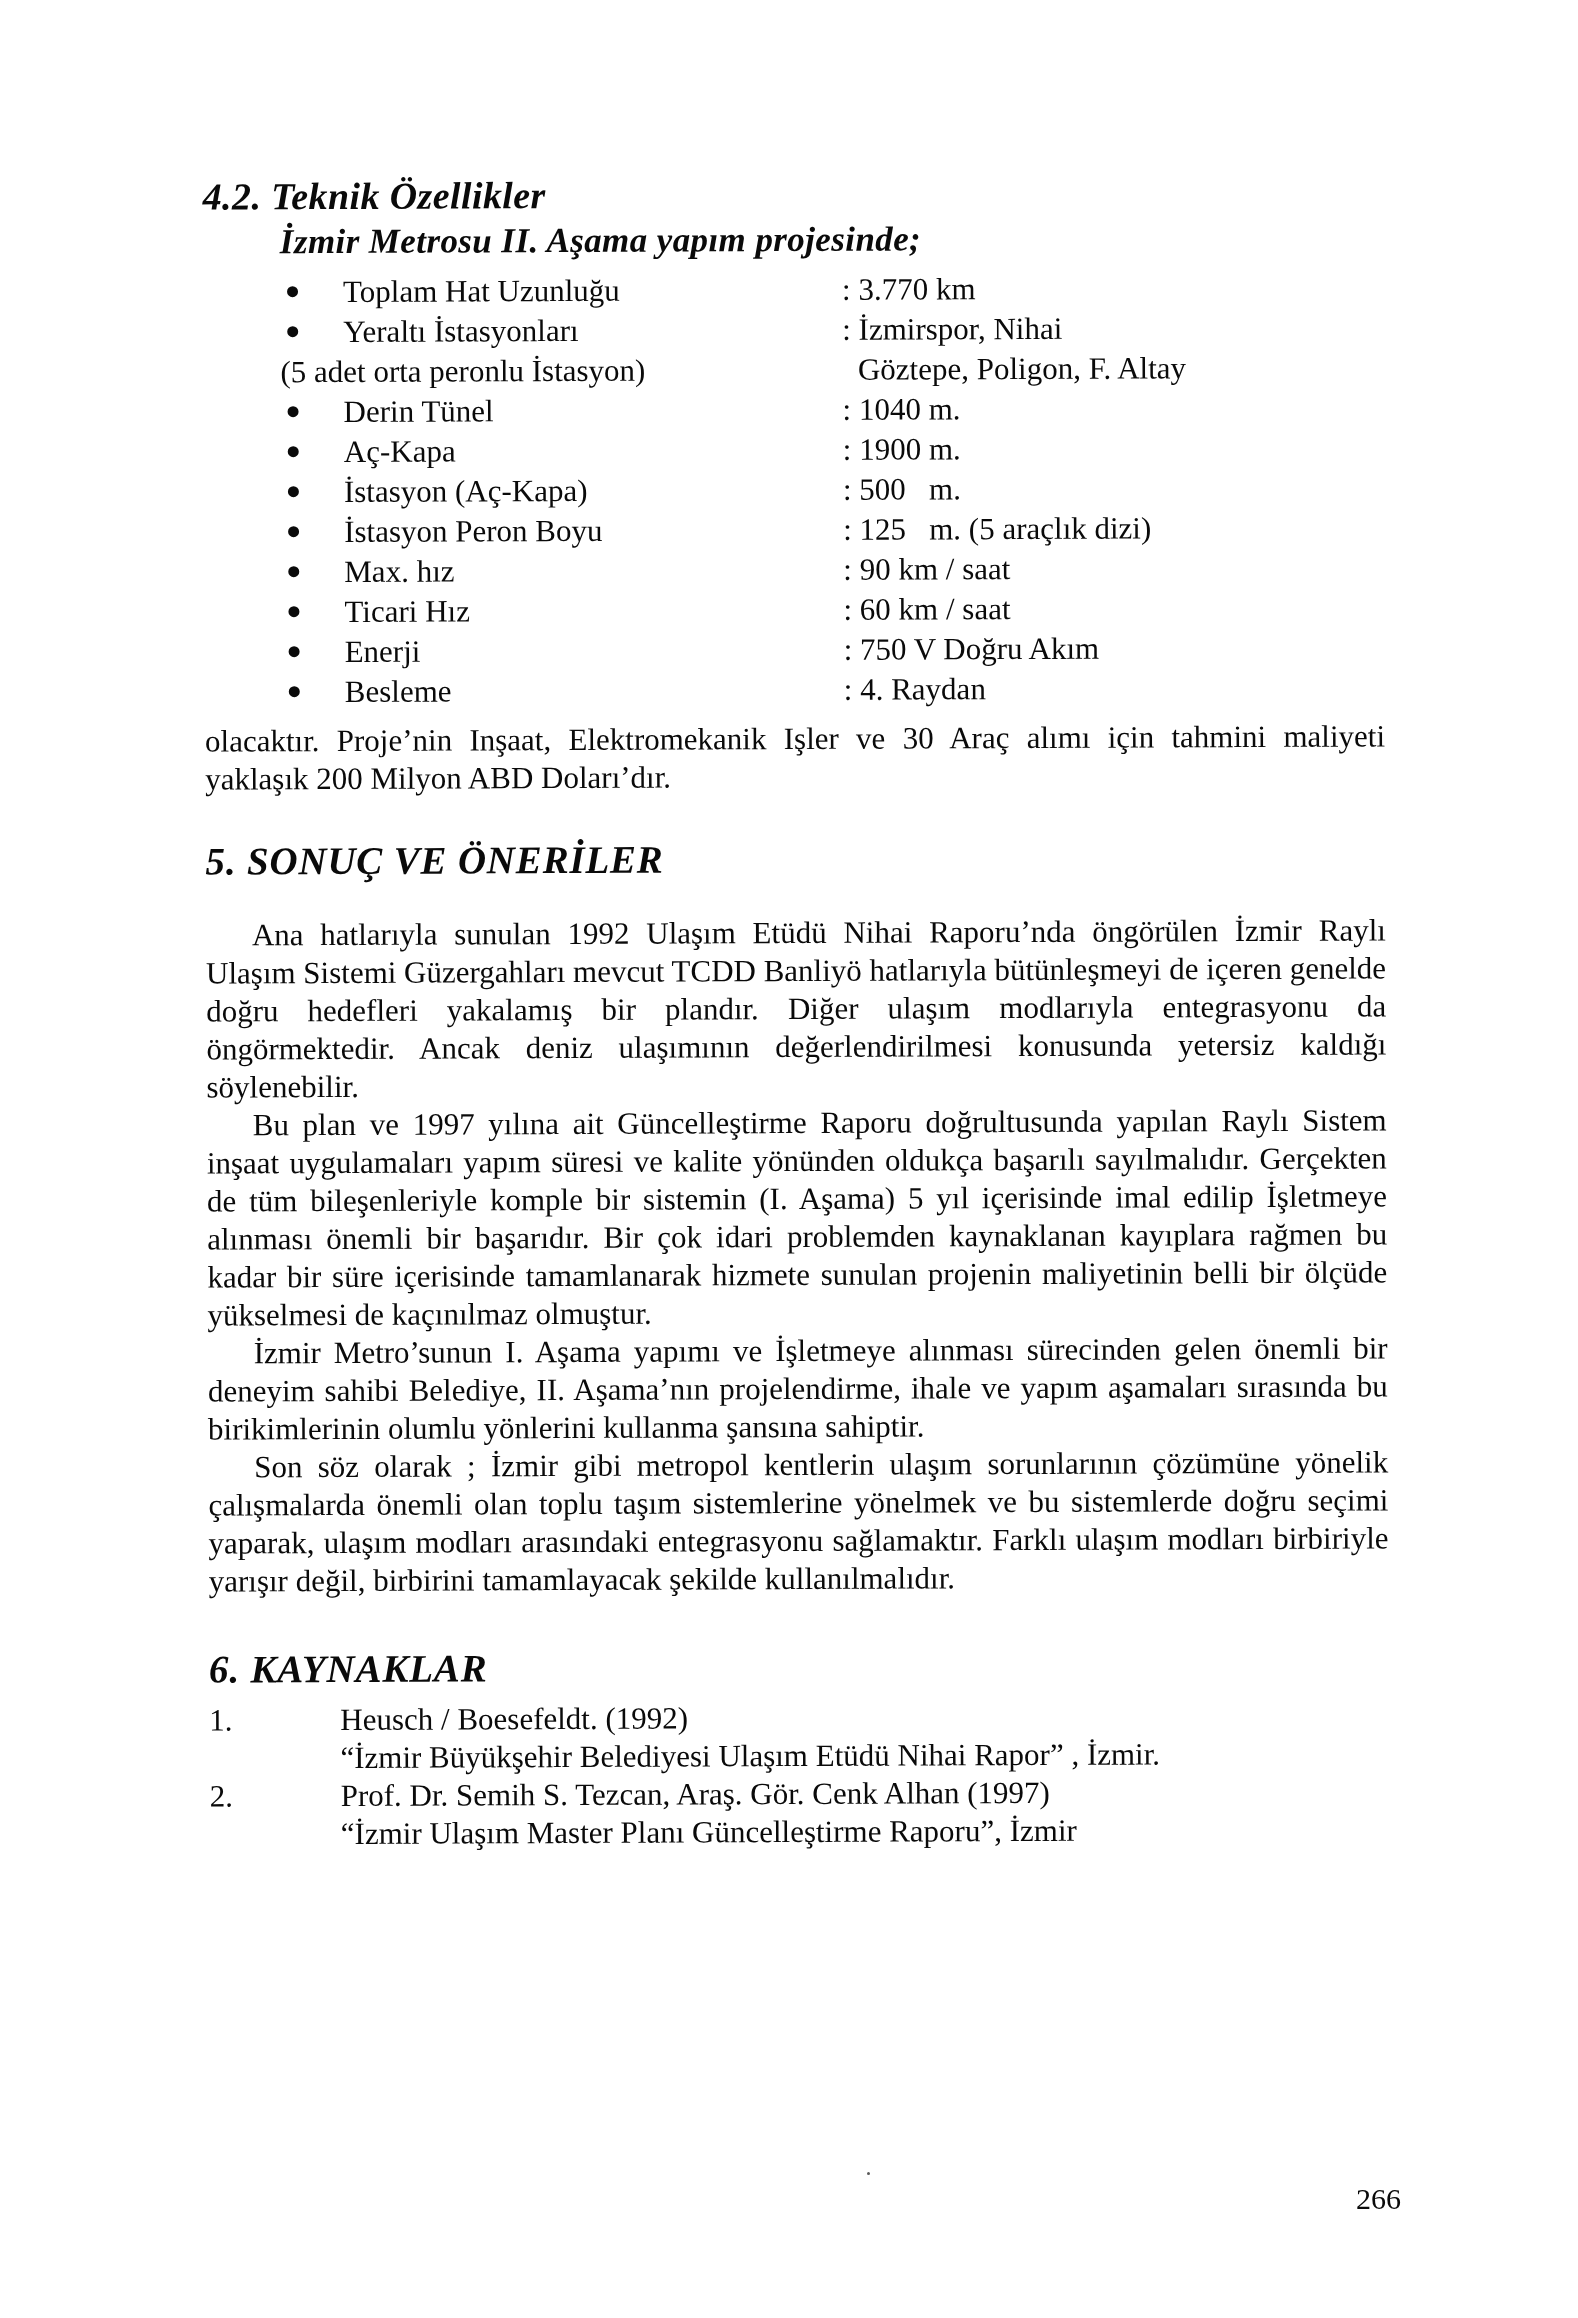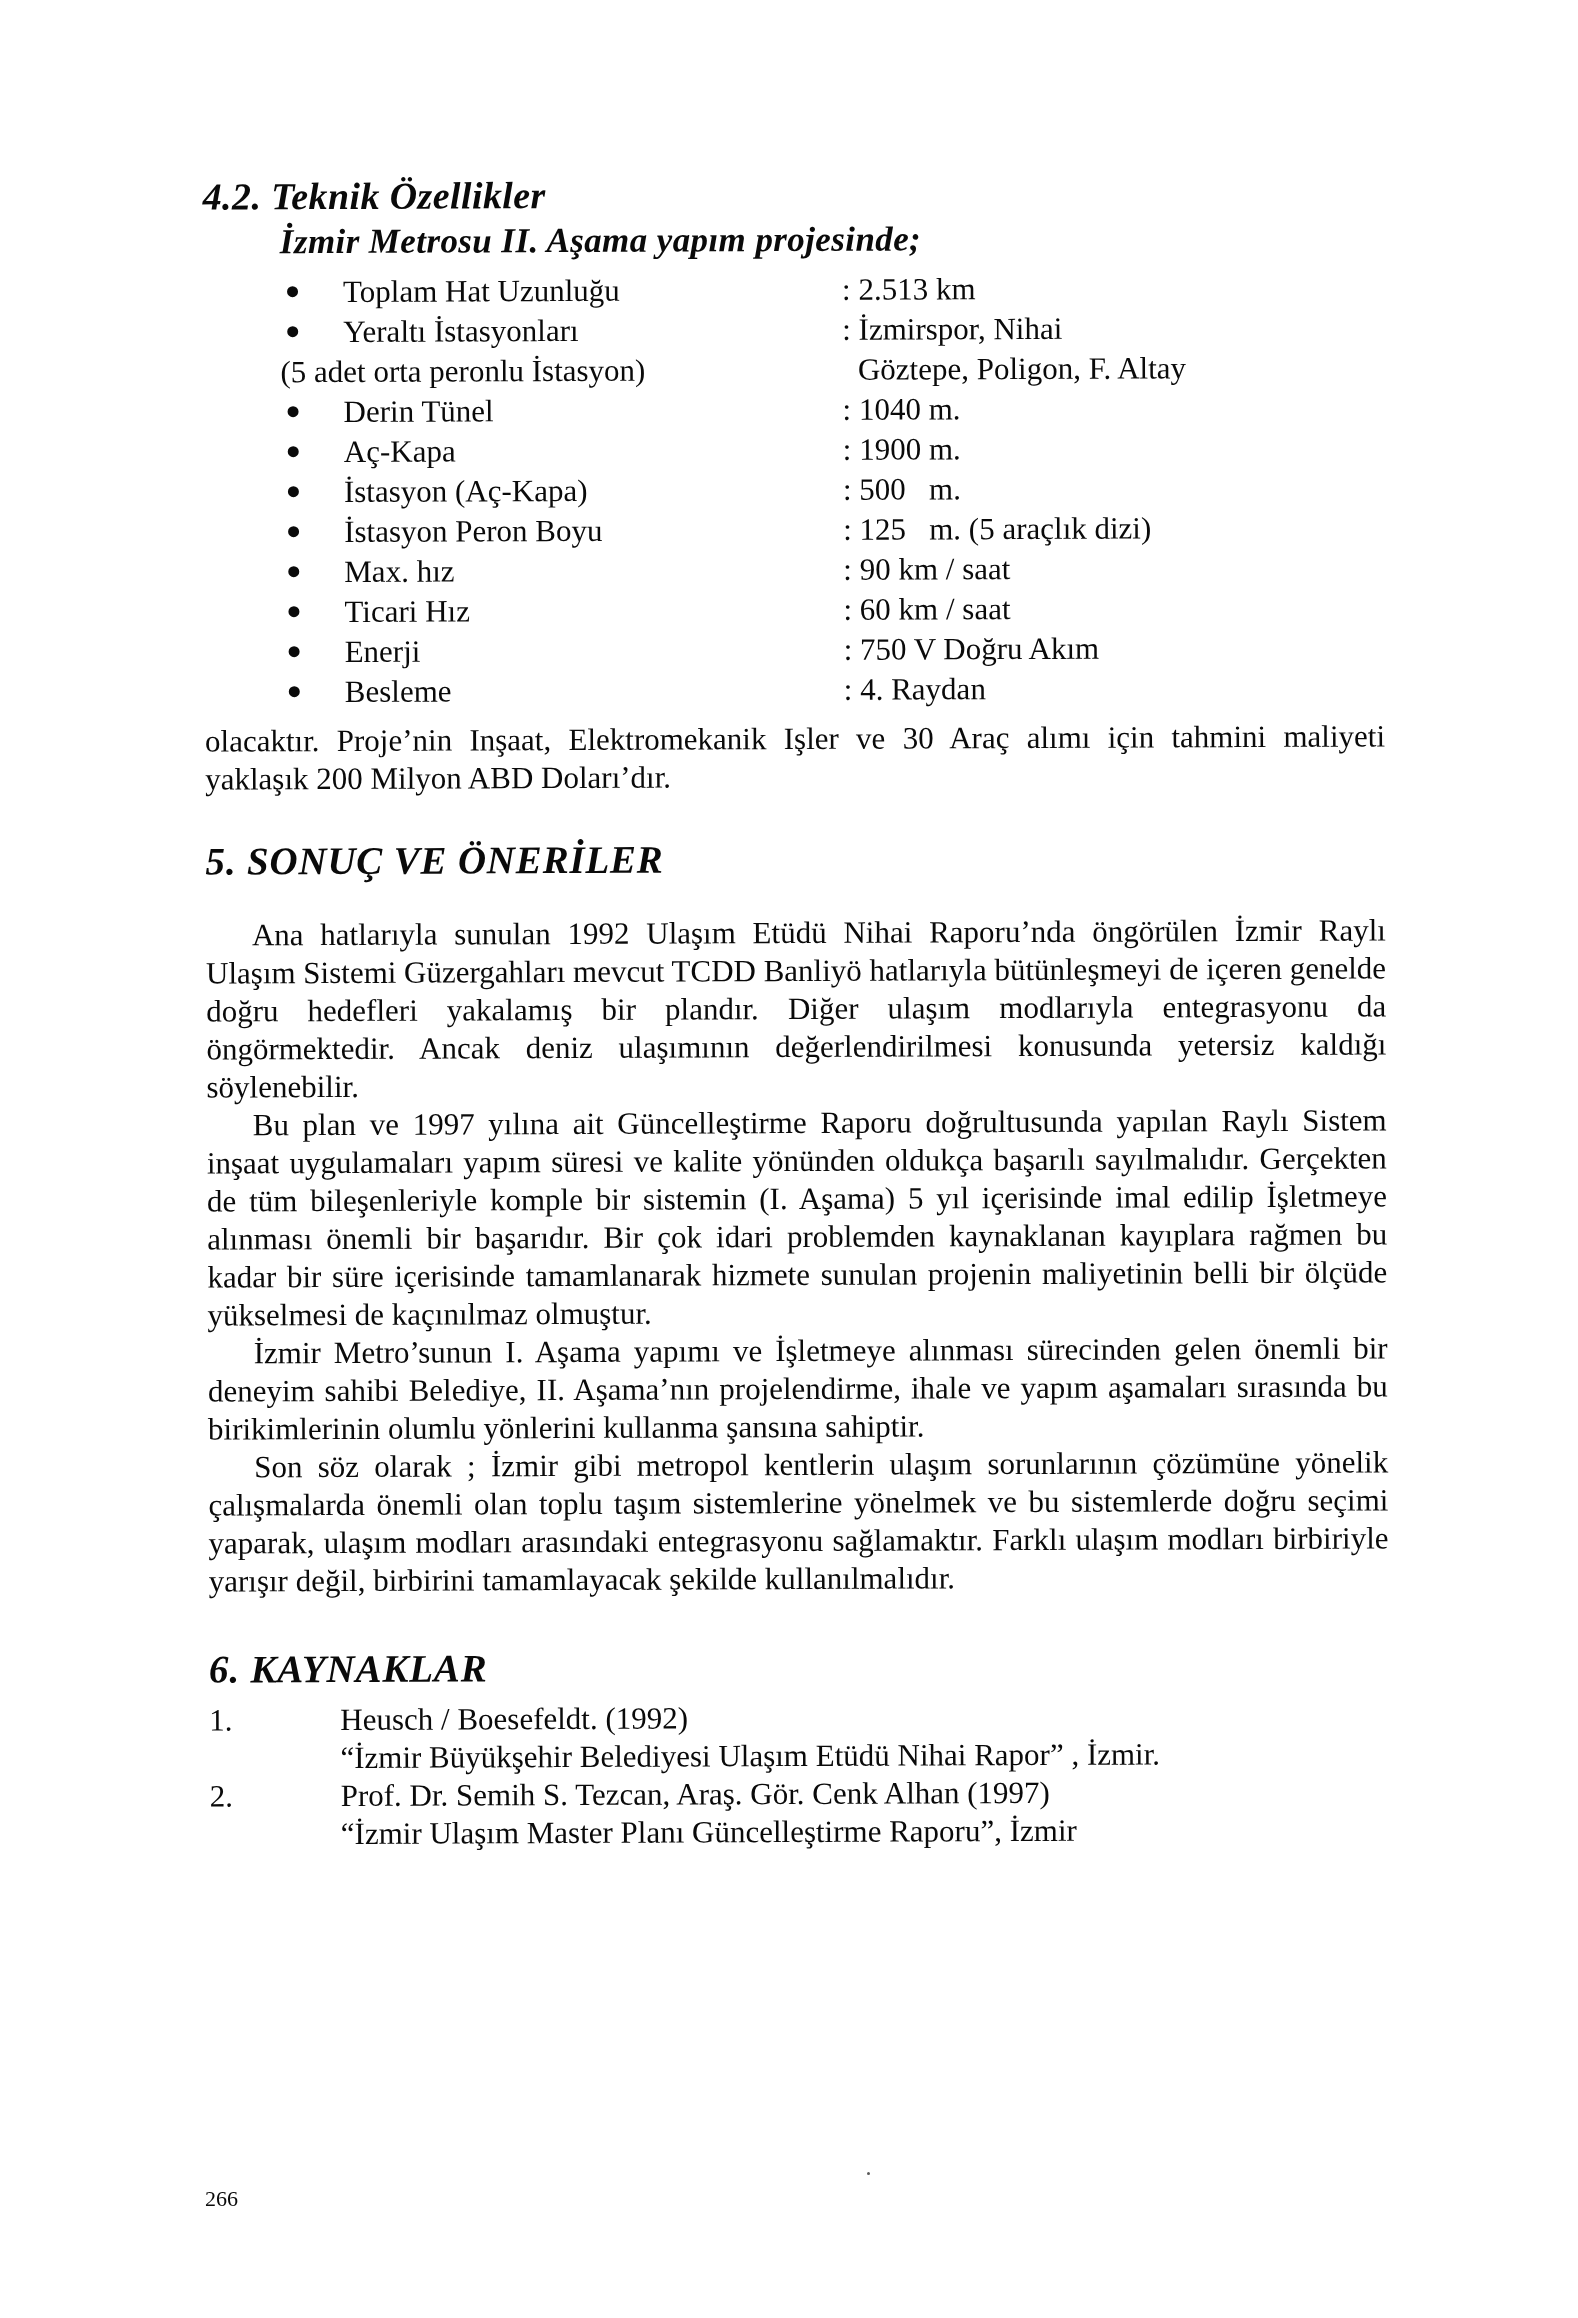--- a/index.html
+++ b/index.html
@@ -49,41 +49,41 @@
   .indent{text-indent:46px;}
   .para-block{margin-top:33px;}
   
   .refs{margin-top:0;font-size:31px;}
   .ref-row{display:flex;}
   .ref-num{width:131px;line-height:38px;}
   .ref-body{flex:1;}
   .ref-line{line-height:38px;}
   
   .pageno{
-    position:absolute;left:205px;width:1180px;top:2182px;
-    text-align:left;font-size:22px;line-height:33px;
+    position:absolute;left:221px;width:1180px;top:2182px;
+    text-align:right;font-size:30px;line-height:33px;
   }
   .speck{
     position:absolute;left:867px;top:2172px;
     width:3.3px;height:3.3px;border-radius:50%;background:#5a5a5a;
   }
 </style>
 </head>
 <body>
 
 <div class="content">
 
   <div class="h h42">4.2. Teknik Özellikler</div>
   <div class="subhead">İzmir Metrosu II. Aşama yapım projesinde;</div>
 
   <div class="spec-list">
 
     <div class="spec-row">
       <span class="spec-bullet"></span>
-      <span class="spec-label">Toplam Hat Uzunluğu</span><span class="spec-value">: 2.513 km</span>
+      <span class="spec-label">Toplam Hat Uzunluğu</span><span class="spec-value">: 3.770 km</span>
     </div>
 
     <div class="spec-row">
       <span class="spec-bullet"></span>
       <span class="spec-label">Yeraltı İstasyonları</span><span class="spec-value">: İzmirspor, Nihai</span>
     </div>
 
     <div class="spec-row no-bullet">
       <span class="spec-label">(5 adet orta peronlu İstasyon)</span><span class="spec-value">  Göztepe, Poligon, F. Altay</span>
     </div>

